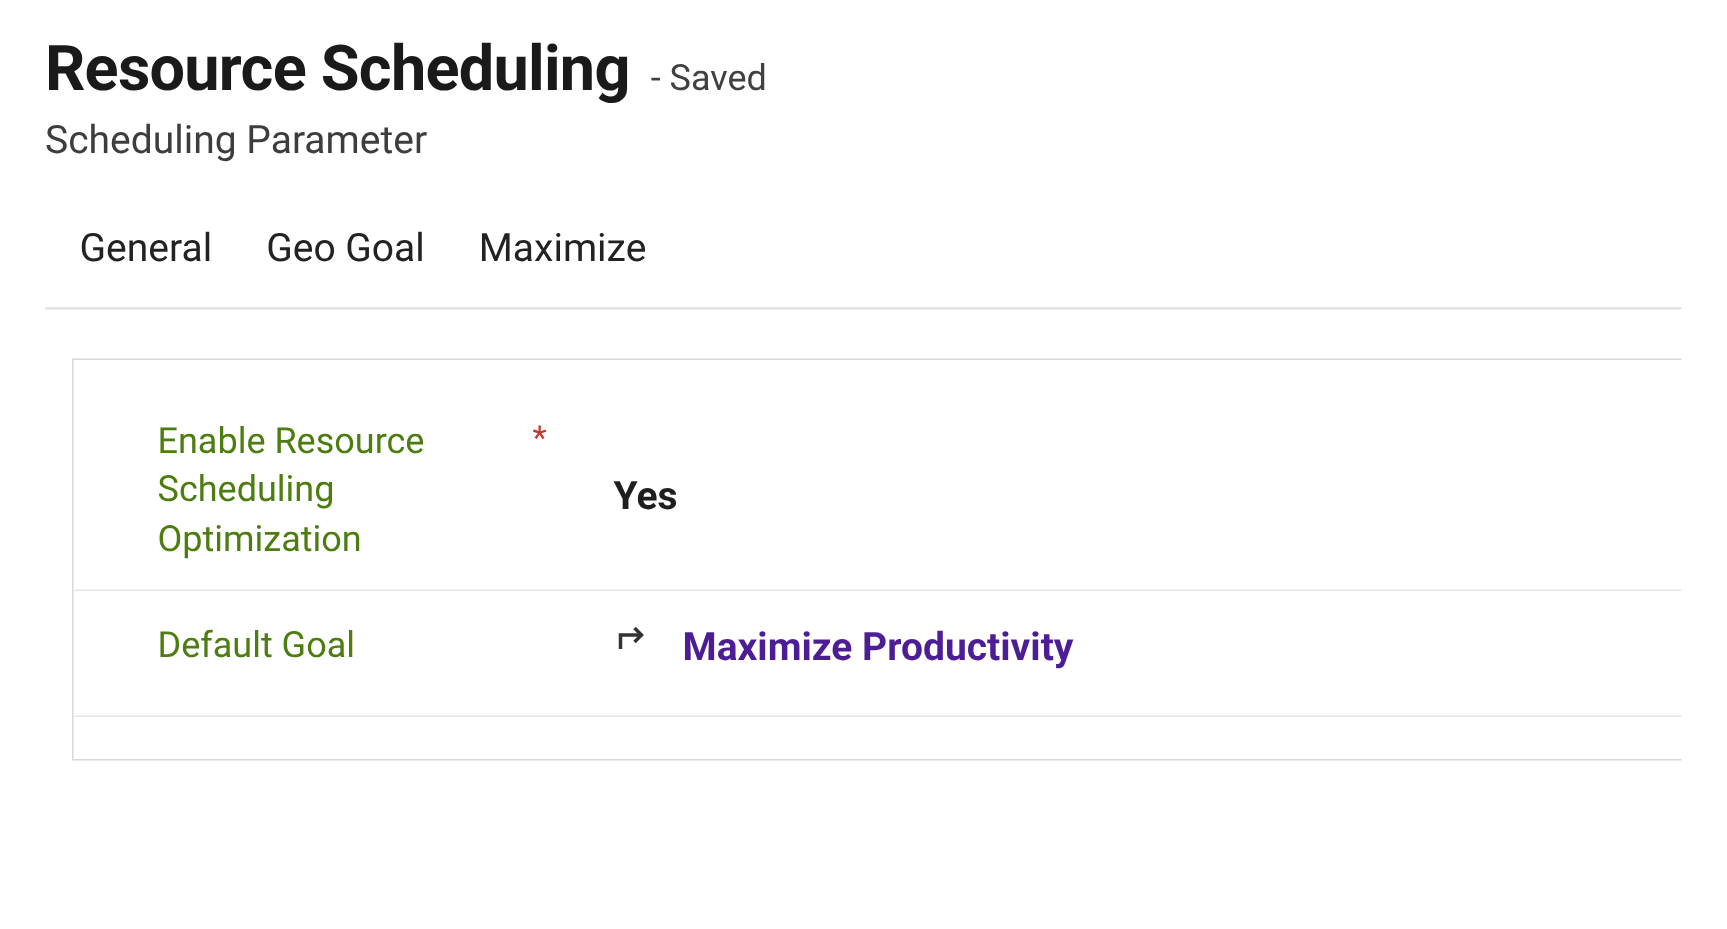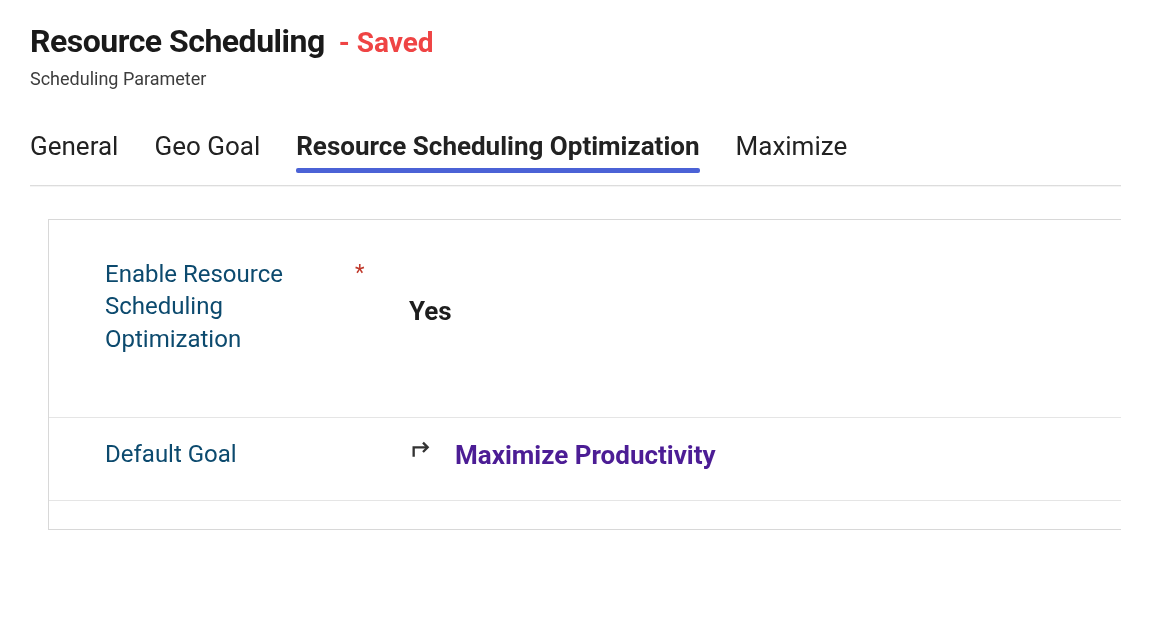--- a/index.html
+++ b/index.html
@@ -10,41 +10,42 @@
     }
     .page {
       padding: 22px 30px 40px 30px;
     }
     .title-row {
       display: flex;
       align-items: baseline;
       gap: 14px;
     }
     .title {
-      font-size: 32px;
+      font-size: 42px;
       font-weight: 700;
       letter-spacing: -0.5px;
       color: #1a1a1a;
     }
     .saved {
-      font-size: 28px;
-      color: #ef4444;
-      font-weight: 700;
+      font-size: 24px;
+      color: #404040;
+      font-weight: 400;
     }
     .subtitle {
-      font-size: 18px;
+      font-size: 26px;
       color: #3d3d3d;
       margin-top: 8px;
     }
 
     .tabs {
       display: flex;
       gap: 36px;
       margin-top: 42px;
       padding-bottom: 4px;
+      margin-left: 23px;
     }
     .tab {
       font-size: 26px;
       color: #222;
       cursor: pointer;
       padding-bottom: 10px;
       font-weight: 400;
     }
     .tab.active {
       font-weight: 700;
@@ -77,26 +78,26 @@
     .field-row {
       display: flex;
       align-items: flex-start;
       padding: 0 0 0 56px;
       min-height: 54px;
     }
     .field-row + .field-row {
       border-top: 1px solid #e5e5e5;
     }
     .field-block-1 { padding-top: 4px; padding-bottom: 18px; }
-    .field-block-2 { padding-top: 20px; padding-bottom: 28px; border-bottom: 1px solid #e5e5e5; margin-top: 44px; }
+    .field-block-2 { padding-top: 20px; padding-bottom: 28px; border-bottom: 1px solid #e5e5e5; }
 
     .label-col {
       flex: 0 0 250px;
       font-size: 24px;
-      color: #0c4a6e;
+      color: #4d7c0f;
       line-height: 1.35;
     }
     .req-col {
       flex: 0 0 54px;
       font-size: 22px;
       color: #c0392b;
       font-weight: 400;
       padding-top: 2px;
     }
     .value-col {
@@ -130,21 +131,20 @@
 
   <div class="title-row">
     <h1 class="title">Resource Scheduling</h1>
     <span class="saved">- Saved</span>
   </div>
   <div class="subtitle">Scheduling Parameter</div>
 
   <nav class="tabs">
     <div class="tab">General</div>
     <div class="tab">Geo Goal</div>
-    <div class="tab active">Resource Scheduling Optimization</div>
     <div class="tab">Maximize</div>
   </nav>
 
   <div class="divider-shadow"></div>
 
   <section class="panel">
 
     <div class="field-row field-block-1">
       <div class="label-col">Enable Resource Scheduling Optimization</div>
       <div class="req-col">*</div>

